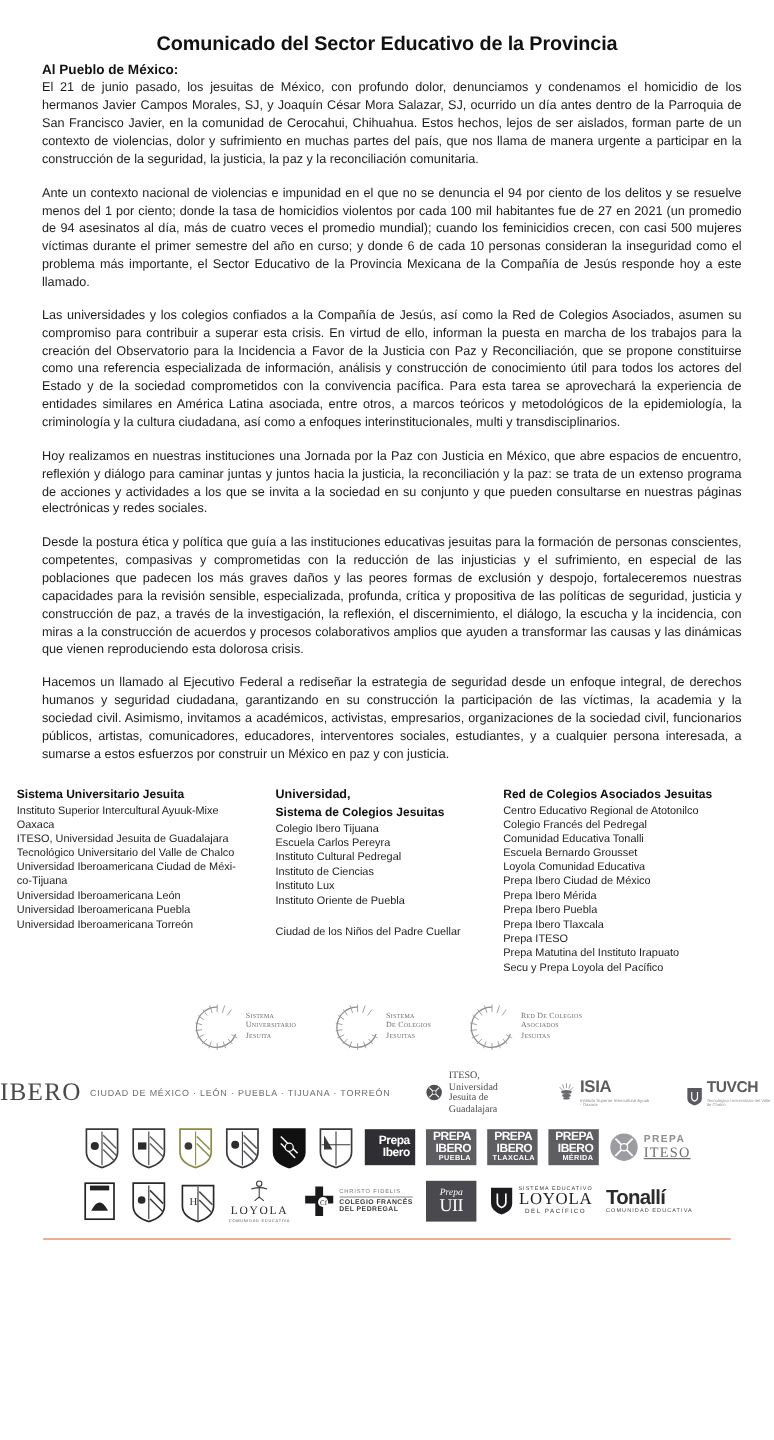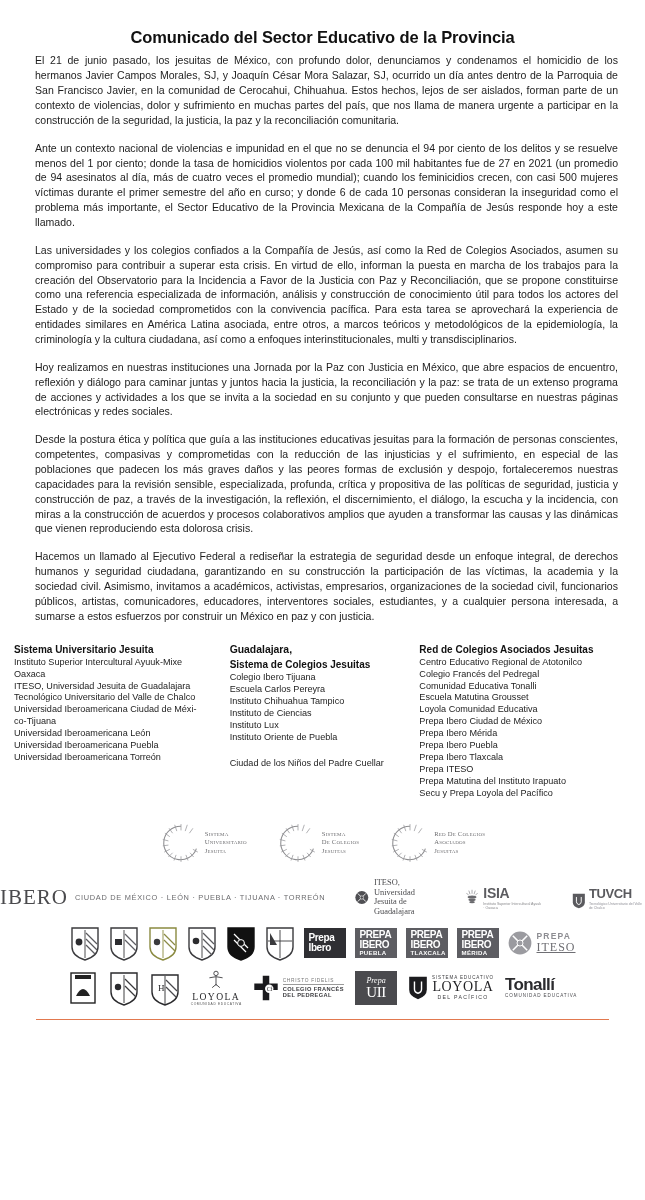--- a/index.html
+++ b/index.html
@@ -172,21 +172,21 @@
 
   
   .crest { width: 30px; height: 36px; display: block; }
 
   
   .pbox {
     background: #3e3e42;
     color: #fff;
     font-weight: bold;
     line-height: 0.98;
-    text-align: left;
+    text-align: right;
     padding: 4px 4px 4px 5px;
     font-size: 10px;
     letter-spacing: -0.4px;
     height: 30px;
     box-sizing: border-box;
     display: flex;
     flex-direction: column;
     justify-content: center;
   }
   .pbox.dark { background: #2f2f33; }
@@ -236,20 +236,21 @@
 <body>
 
 <div class="page">
 
   <div class="title-block">
     <div class="title-line">Comunicado del Sector Educativo de la Provincia</div>
   </div>
 
 
   <div class="body-block">
+    <div class="salutation">Al Pueblo de México:</div>
     <p class="para">El 21 de junio pasado, los jesuitas de México, con profundo dolor, denunciamos y condenamos el homicidio de los hermanos Javier Campos Morales, SJ, y Joaquín César Mora Salazar, SJ, ocurrido un día antes dentro de la Parroquia de San Francisco Javier, en la comunidad de Cerocahui, Chihuahua. Estos hechos, lejos de ser aislados, forman parte de un contexto de violencias, dolor y sufrimiento en muchas partes del país, que nos llama de manera urgente a participar en la construcción de la seguridad, la justicia, la paz y la reconciliación comunitaria.</p>
     <p class="para">Ante un contexto nacional de violencias e impunidad en el que no se denuncia el 94 por ciento de los delitos y se resuelve menos del 1 por ciento; donde la tasa de homicidios violentos por cada 100 mil habitantes fue de 27 en 2021 (un promedio de 94 asesinatos al día, más de cuatro veces el promedio mundial); cuando los feminicidios crecen, con casi 500 mujeres víctimas durante el primer semestre del año en curso; y donde 6 de cada 10 personas consideran la inseguridad como el problema más importante, el Sector Educativo de la Provincia Mexicana de la Compañía de Jesús responde hoy a este llamado.</p>
     <p class="para">Las universidades y los colegios confiados a la Compañía de Jesús, así como la Red de Colegios Asociados, asumen su compromiso para contribuir a superar esta crisis. En virtud de ello, informan la puesta en marcha de los trabajos para la creación del Observatorio para la Incidencia a Favor de la Justicia con Paz y Reconciliación, que se propone constituirse como una referencia especializada de información, análisis y construcción de conocimiento útil para todos los actores del Estado y de la sociedad comprometidos con la convivencia pacífica. Para esta tarea se aprovechará la experiencia de entidades similares en América Latina asociada, entre otros, a marcos teóricos y metodológicos de la epidemiología, la criminología y la cultura ciudadana, así como a enfoques interinstitucionales, multi y transdisciplinarios.</p>
     <p class="para">Hoy realizamos en nuestras instituciones una Jornada por la Paz con Justicia en México, que abre espacios de encuentro, reflexión y diálogo para caminar juntas y juntos hacia la justicia, la reconciliación y la paz: se trata de un extenso programa de acciones y actividades a los que se invita a la sociedad en su conjunto y que pueden consultarse en nuestras páginas electrónicas y redes sociales.</p>
     <p class="para">Desde la postura ética y política que guía a las instituciones educativas jesuitas para la formación de personas conscientes, competentes, compasivas y comprometidas con la reducción de las injusticias y el sufrimiento, en especial de las poblaciones que padecen los más graves daños y las peores formas de exclusión y despojo, fortaleceremos nuestras capacidades para la revisión sensible, especializada, profunda, crítica y propositiva de las políticas de seguridad, justicia y construcción de paz, a través de la investigación, la reflexión, el discernimiento, el diálogo, la escucha y la incidencia, con miras a la construcción de acuerdos y procesos colaborativos amplios que ayuden a transformar las causas y las dinámicas que vienen reproduciendo esta dolorosa crisis.</p>
     <p class="para">Hacemos un llamado al Ejecutivo Federal a rediseñar la estrategia de seguridad desde un enfoque integral, de derechos humanos y seguridad ciudadana, garantizando en su construcción la participación de las víctimas, la academia y la sociedad civil. Asimismo, invitamos a académicos, activistas, empresarios, organizaciones de la sociedad civil, funcionarios públicos, artistas, comunicadores, educadores, interventores sociales, estudiantes, y a cualquier persona interesada, a sumarse a estos esfuerzos por construir un México en paz y con justicia.</p>
   </div>
 
   <div class="sig-area">
 
@@ -262,41 +263,41 @@
         <span class="sig-line">Tecnológico Universitario del Valle de Chalco</span>
         <span class="sig-line">Universidad Iberoamericana Ciudad de Méxi-</span>
         <span class="sig-line">co-Tijuana</span>
         <span class="sig-line">Universidad Iberoamericana León</span>
         <span class="sig-line">Universidad Iberoamericana Puebla</span>
         <span class="sig-line">Universidad Iberoamericana Torreón</span>
       </div>
     </div>
 
     <div class="sig-col mid">
-      <div class="atentamente">Guadalajara,</div>
+      <div class="atentamente">Universidad,</div>
       <div class="sig-head">Sistema de Colegios Jesuitas</div>
       <div>
         <span class="sig-line">Colegio Ibero Tijuana</span>
         <span class="sig-line">Escuela Carlos Pereyra</span>
-        <span class="sig-line">Instituto Chihuahua Tampico</span>
+        <span class="sig-line">Instituto Cultural Pedregal</span>
         <span class="sig-line">Instituto de Ciencias</span>
         <span class="sig-line">Instituto Lux</span>
         <span class="sig-line">Instituto Oriente de Puebla</span>
       </div>
       <div class="sig-gap"></div>
       <span class="sig-line">Ciudad de los Niños del Padre Cuellar</span>
     </div>
 
     <div class="sig-col right">
       <div class="sig-head">Red de Colegios Asociados Jesuitas</div>
       <div>
         <span class="sig-line">Centro Educativo Regional de Atotonilco</span>
         <span class="sig-line">Colegio Francés del Pedregal</span>
         <span class="sig-line">Comunidad Educativa Tonalli</span>
-        <span class="sig-line">Escuela Matutina Grousset</span>
+        <span class="sig-line">Escuela Bernardo Grousset</span>
         <span class="sig-line">Loyola Comunidad Educativa</span>
         <span class="sig-line">Prepa Ibero Ciudad de México</span>
         <span class="sig-line">Prepa Ibero Mérida</span>
         <span class="sig-line">Prepa Ibero Puebla</span>
         <span class="sig-line">Prepa Ibero Tlaxcala</span>
         <span class="sig-line">Prepa ITESO</span>
         <span class="sig-line">Prepa Matutina del Instituto Irapuato</span>
         <span class="sig-line">Secu y Prepa Loyola del Pacífico</span>
       </div>
     </div>

